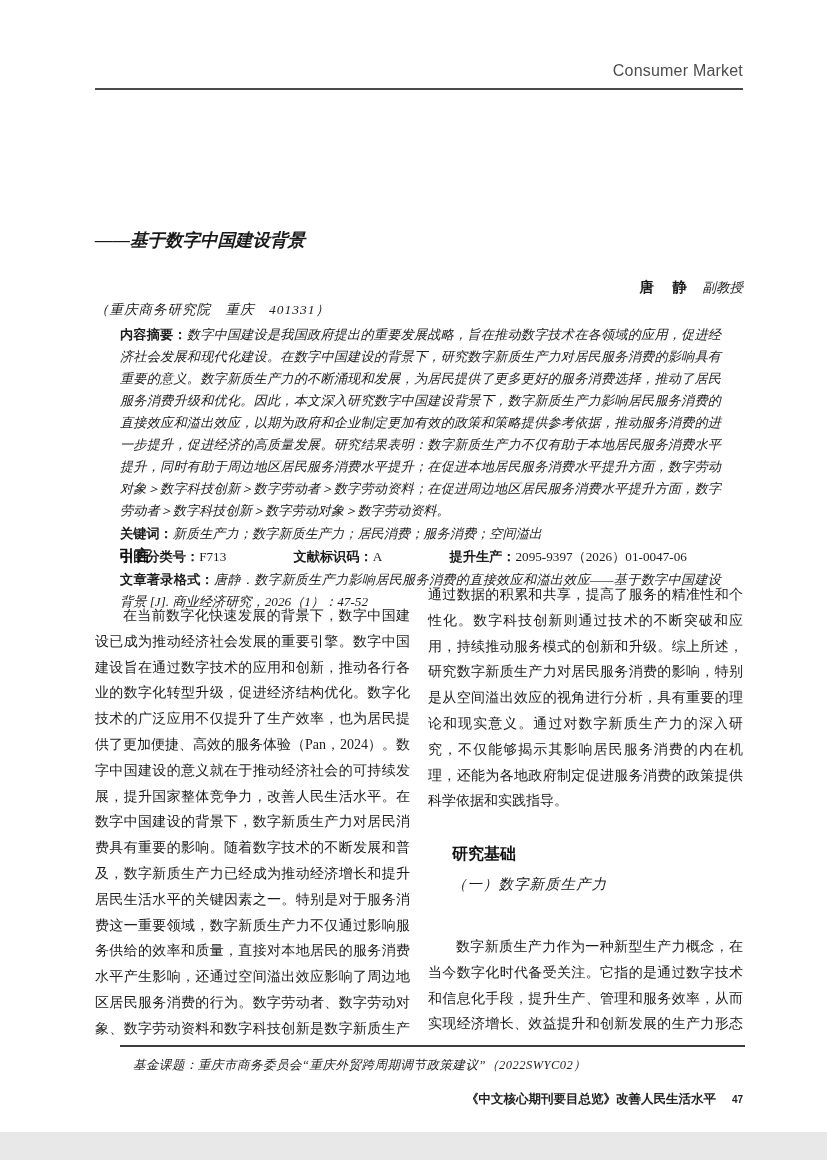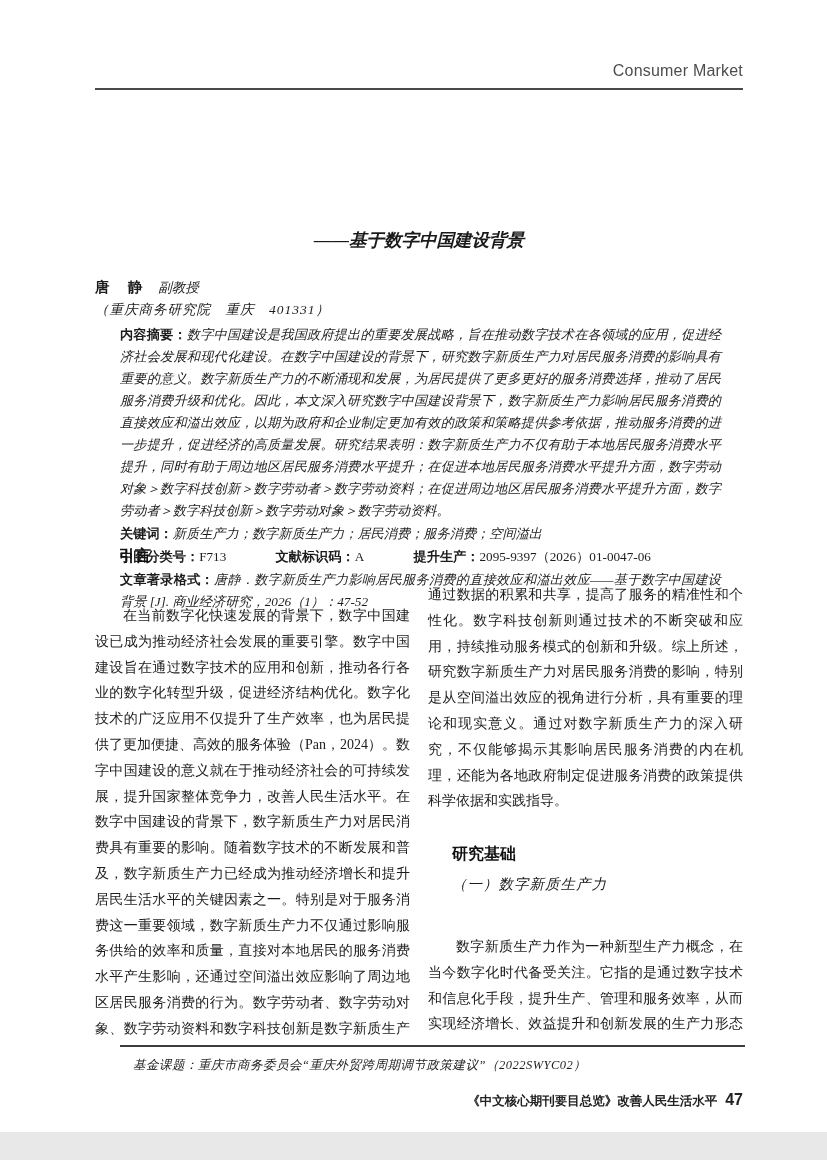--- a/index.html
+++ b/index.html
@@ -39,31 +39,30 @@
     text-align: center;
     font-family: "Liberation Sans", "DejaVu Sans", sans-serif;
     font-weight: bold;
     font-size: 23.5px;
     letter-spacing: 0.5px;
     color: #111;
   }
   .subtitle {
     position: absolute;
     top: 228px; left: 95px; right: 84px;
-    text-align: center;
     font-family: "Liberation Serif", "DejaVu Serif", serif;
     font-style: italic;
     font-weight: bold;
     font-size: 17.5px;
     color: #1a1a1a;
   }
   .author-line {
     position: absolute;
     top: 278px; left: 95px; right: 84px;
-    text-align: left;
+    text-align: right;
     font-size: 14.5px;
   }
   .author-name { font-weight: bold; letter-spacing: 2px; }
   .author-title { font-style: italic; margin-left: 10px; font-size: 13.5px; }
   .affiliation {
     position: absolute;
     top: 301px; left: 95px; right: 84px;
     text-align: left;
     font-style: italic;
     font-size: 13.5px;
@@ -80,21 +79,21 @@
   }
   .kai { font-style: italic; }
   .hei-label {
     font-family: "Liberation Sans", "DejaVu Sans", sans-serif;
     font-weight: bold;
     font-style: normal;
     font-size: 13.2px;
   }
   .meta-row { margin-top: 1px; }
   .meta-pair { display: inline-block; }
-  .meta-pair + .meta-pair { margin-left: 46px; }
+  .meta-pair + .meta-pair { margin-left: 64px; }
   .meta-value { font-family: "Liberation Serif", "DejaVu Serif", serif; }
 
   
   .body-columns {
     position: absolute;
     top: 546px; left: 95px; right: 84px;
     height: 492px;
     display: flex;
     gap: 18px;
     overflow: hidden;
@@ -143,21 +142,21 @@
   
   .footer {
     position: absolute;
     top: 1091px; left: 95px; right: 84px;
     text-align: right;
     font-family: "Liberation Sans", "DejaVu Sans", sans-serif;
     font-weight: bold;
     font-size: 12.5px;
     color: #222;
   }
-  .page-number { font-size: 16px; margin-left: 8px; }
+  .page-number { font-size: 10px; margin-left: 16px; }
 </style>
 </head>
 <body>
 
 <div class="page">
 
   <div class="header-label">Consumer Market</div>
   <div class="header-rule"></div>
 
   <div class="subtitle">——基于数字中国建设背景</div>

